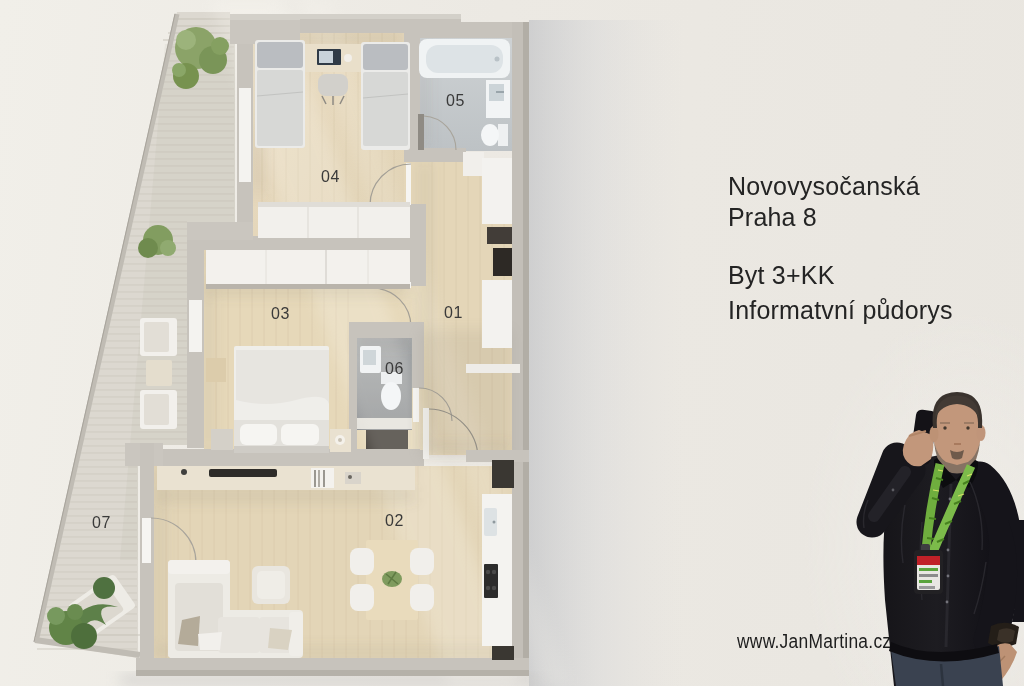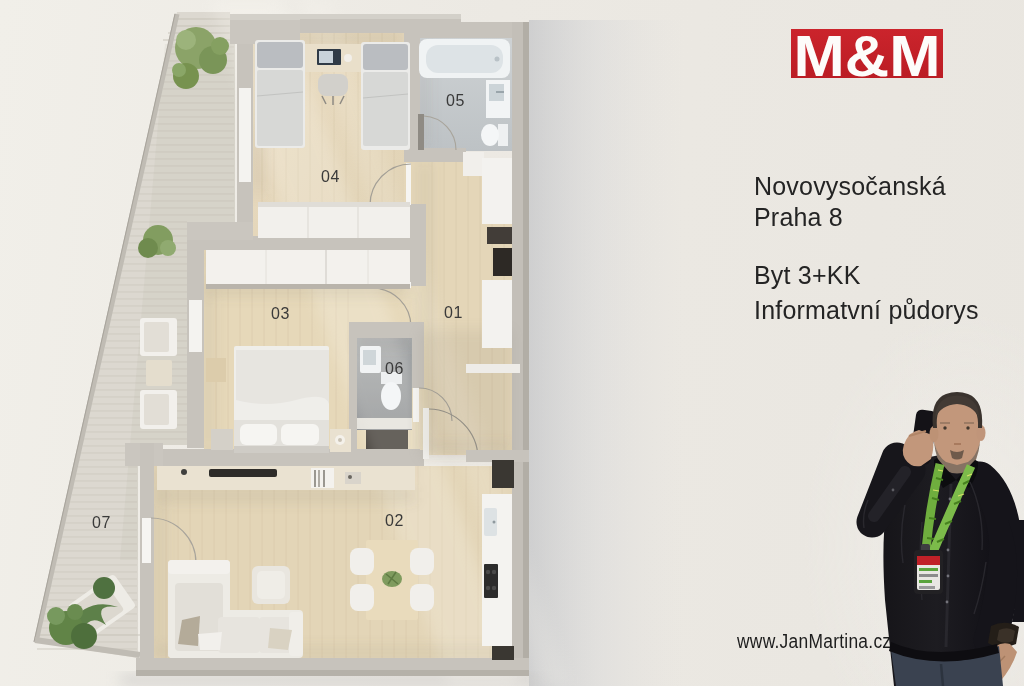--- a/index.html
+++ b/index.html
@@ -5,21 +5,21 @@
 html,body{margin:0;padding:0}
 body{width:1024px;height:686px;overflow:hidden;position:relative;
 background:linear-gradient(97deg,#f1efe9 0%,#ece9e3 45%,#e9e6e0 100%);
 font-family:"Liberation Sans",sans-serif}
 #plan{position:absolute;left:0;top:0}
 #agent{position:absolute;left:0;top:0}
 .lbl{font-family:"Liberation Sans",sans-serif;font-size:16px;fill:#3a3a3a;letter-spacing:0.5px}
 #logo{position:absolute;left:791px;top:29px;width:152px;height:71px}
 #logored{position:absolute;left:0;top:0;width:152px;height:49px;background:linear-gradient(180deg,#cb242c,#bb1d24)}
 #logoblue{position:absolute;left:0;top:49px;width:152px;height:22px;background:linear-gradient(180deg,#41a6da,#1982bd)}
-.addr{position:absolute;left:754px;color:#242424;font-size:25px;line-height:31px;letter-spacing:0.2px}
+.addr{position:absolute;left:728px;color:#242424;font-size:25px;line-height:31px;letter-spacing:0.2px}
 #addr1{top:171px}
 #addr2{top:258px;line-height:35px}
 #web{position:absolute;left:737px;top:630px;color:#1d1d1d;font-size:20px;letter-spacing:0.3px;transform:scaleX(0.87);transform-origin:0 0}
 </style>
 </head>
 <body>
 
 <svg id="plan" width="1024" height="686" viewBox="0 0 1024 686">
 <defs>
 <linearGradient id="shR" x1="0" y1="0" x2="1" y2="0">
@@ -656,25 +656,20 @@
       <rect x="917" y="556" width="23" height="9" fill="#c02128"></rect>
       <rect x="919" y="568" width="19" height="3" fill="#5aa33c"></rect>
       <rect x="919" y="574" width="19" height="3" fill="#8b8b8b"></rect>
       <rect x="919" y="580" width="13" height="3" fill="#5aa33c"></rect>
       <rect x="919" y="586" width="16" height="3" fill="#9a9a9a"></rect>
     </g>
 </svg>
 
 <div id="logo">
 
-  <div id="logored">
-    <svg width="152" height="49" viewBox="0 0 152 49">
-      <text x="76" y="46.5" text-anchor="middle" font-family="Liberation Sans,sans-serif" font-weight="bold" font-size="57" fill="#fdfcfa" textLength="147" lengthAdjust="spacingAndGlyphs">M&amp;M</text>
-    </svg>
-  </div>
 
 </div>
 
 <div class="addr" id="addr1">Novovysočanská<br>Praha 8</div>
 
 <div class="addr" id="addr2">Byt 3+KK<br>Informatvní půdorys</div>
 
 <div id="web">www.JanMartina.cz</div>
 
 </body></html>

